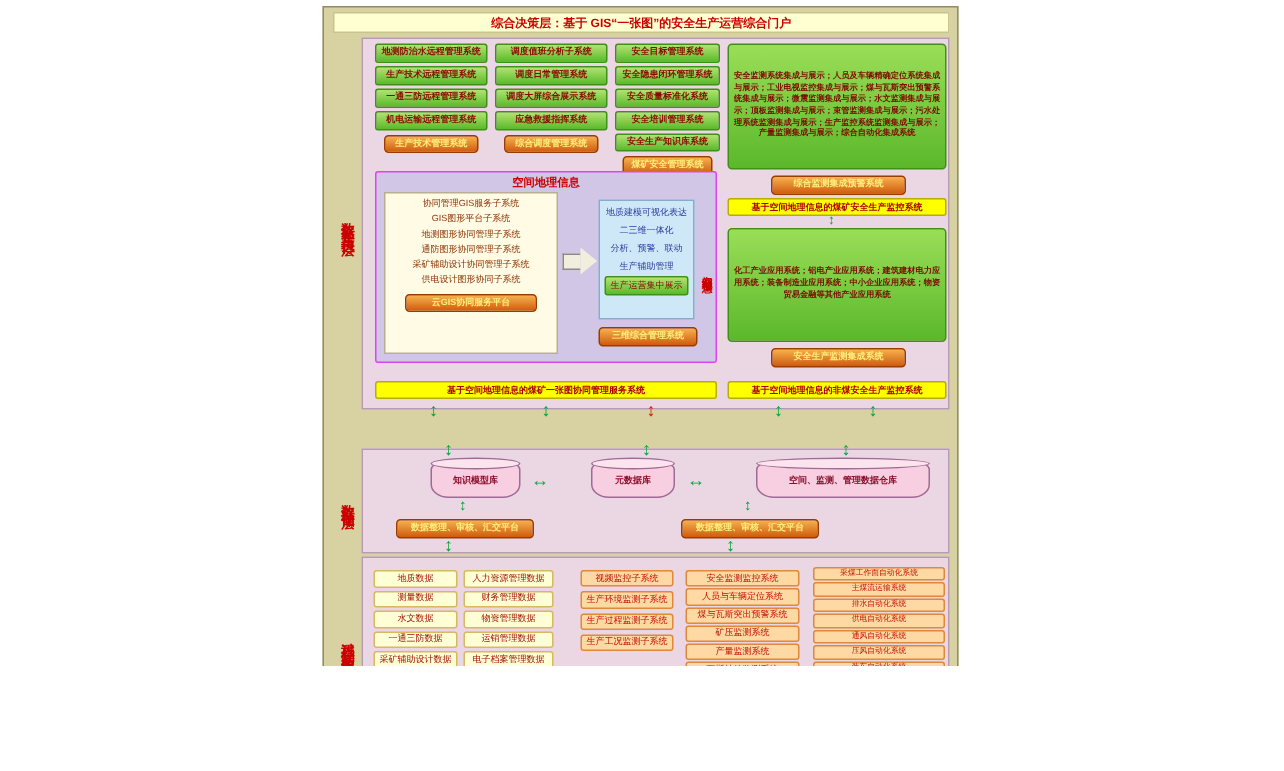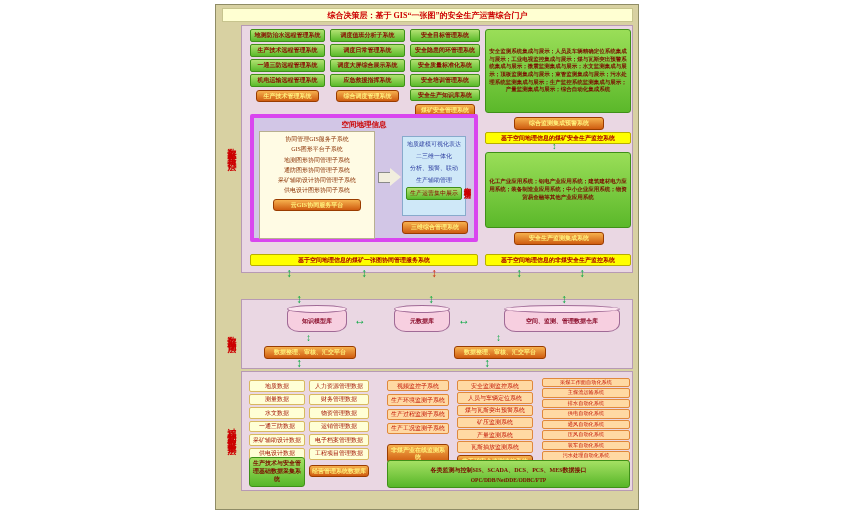--- a/index.html
+++ b/index.html
@@ -1,17 +1,17 @@
 <!DOCTYPE html>
 <html><head>
 <meta charset="utf-8">
 <style>
   html,body{margin:0;padding:0;background:#fff;}
-  .stage{position:relative;width:856px;height:514px;background:#ffffff;overflow:hidden;
-         font-family:Liberation Serif, serif;}
+  .stage{position:relative;width:856px;height:444px;background:#ffffff;overflow:hidden;
+         font-family:Liberation Sans, sans-serif;}
   .diagram{position:absolute;left:215px;top:4px;width:424px;height:506px;
            background:#d8d1a2;border:1px solid #8f8c66;box-sizing:border-box;}
   .abs{position:absolute;}
   .banner{position:absolute;background:#ffffd2;border:1px solid #c7c48e;color:#cc0000;
           font-weight:bold;font-size:8px;display:flex;align-items:center;justify-content:center;
           text-align:center;box-sizing:border-box;}
   .sec{position:absolute;background:#ead7e3;border:1px solid #b79ab4;box-sizing:border-box;}
   .vlabel{position:absolute;writing-mode:vertical-rl;text-orientation:upright;color:#cc0000;
           font-weight:bold;font-size:9px;letter-spacing:2px;display:flex;align-items:center;
           justify-content:center;text-align:center;}
@@ -34,21 +34,21 @@
   .gfooter{background:linear-gradient(#a5e063,#57b628);border:1px solid #3f9018;border-radius:3px;
            color:#7a0c00;font-weight:bold;font-size:6px;text-align:center;display:flex;align-items:center;
            justify-content:center;padding:2px;box-sizing:border-box;line-height:1.3;}
   .ybar{position:absolute;background:#ffff00;border:1px solid #b8ae00;border-radius:2px;color:#aa0000;
         font-weight:bold;font-size:6px;display:flex;align-items:center;justify-content:center;
         text-align:center;height:12px;box-sizing:border-box;}
   .bigpanel{position:absolute;background:linear-gradient(#9ade58,#5bb82a);border:1px solid #3f9018;
             border-radius:3px;color:#7a0c00;font-weight:bold;font-size:5.5px;line-height:1.4;
             text-align:center;display:flex;align-items:center;justify-content:center;padding:3px;
             box-sizing:border-box;}
-  .gis{position:absolute;background:#d2c6e6;border:4px solid #d946ef;border-radius:2px;box-sizing:border-box;}
+  .gis{position:absolute;background:#d2c6e6;border:1px solid #d946ef;border-radius:2px;box-sizing:border-box;}
   .gis-title{color:#cc0000;font-weight:bold;font-size:7.5px;text-align:center;margin-top:2px;}
   .cream{position:absolute;background:#fffbe4;border:1px solid #b8b090;display:flex;flex-direction:column;
          padding:3px;box-sizing:border-box;}
   .blue{position:absolute;background:#cfe8f8;border:1px solid #88aacc;display:flex;flex-direction:column;
         padding:3px;box-sizing:border-box;}
   .soa{position:absolute;background:#efe469;border:1px solid #b0a830;box-sizing:border-box;}
   .pill{position:absolute;background:linear-gradient(#b6e77a,#55b424);border:1px solid #3f9018;
         border-radius:6px;color:#7a0c00;font-weight:bold;font-size:6.5px;padding:1px 8px;line-height:1.2;}
   .soa-center{position:absolute;color:#cc0000;font-weight:bold;font-size:7px;text-align:center;}
   .cyl{position:absolute;background:#f7cfe0;border:1px solid #a06a96;border-radius:8px 8px 12px 12px/5px 5px 9px 9px;

